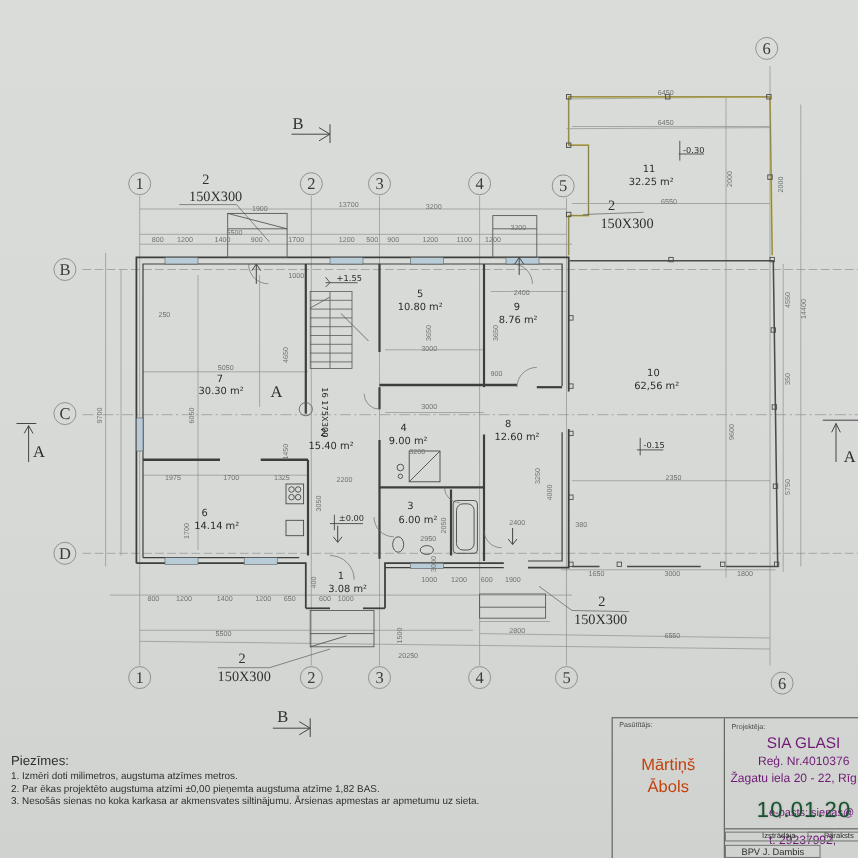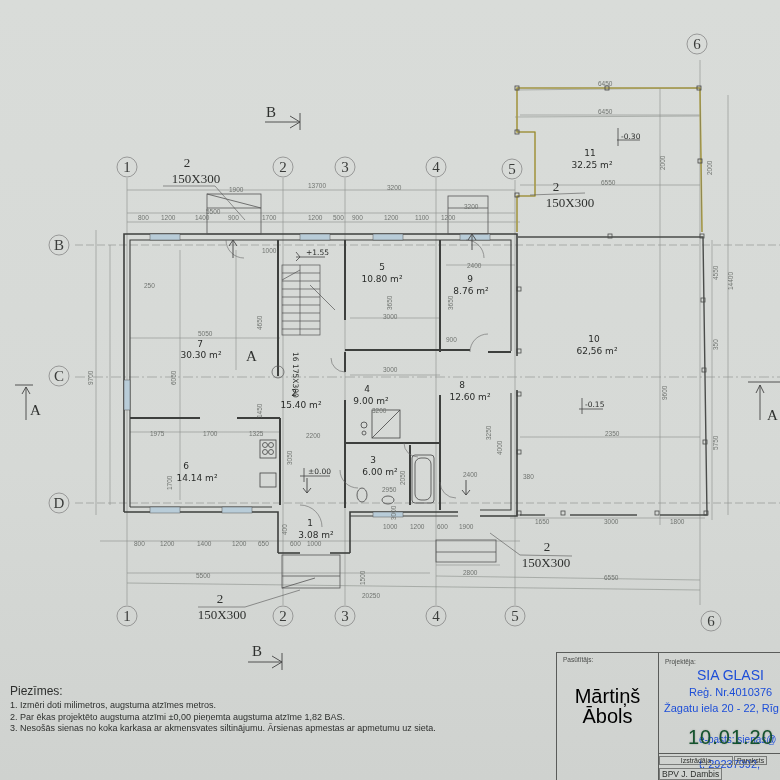--- a/index.html
+++ b/index.html
@@ -11,25 +11,25 @@
   .axis{font-family:"Liberation Serif",serif;font-size:15px;fill:#3a3c3a;text-anchor:middle;}
   .sec{font-family:"Liberation Serif",serif;font-size:15px;fill:#2e302e;}
   .win{font-family:"Liberation Serif",serif;font-size:13px;fill:#2e302e;text-anchor:middle;}
   .lvl{font-family:"DejaVu Sans",sans-serif;font-size:7.5px;fill:#2a2c2a;}
   .notes{position:absolute;left:10px;top:684px;width:540px;color:#2e302e;}
   .notes-title{font-size:12px;margin-bottom:2px;}
   .note{font-size:9px;line-height:11.5px;}
   .tb{position:absolute;left:556px;top:652px;width:240px;height:140px;border:1px solid #5a5c5a;}
   .tb-client{position:absolute;left:0;top:0;width:101px;height:128px;border-right:1px solid #5a5c5a;}
   .tb-label{font-size:6.5px;color:#4a4c4a;position:absolute;}
-  .tb-name{position:absolute;left:0;width:101px;text-align:center;font-size:20px;color:#000000;line-height:18px;}
+  .tb-name{position:absolute;left:0;width:101px;text-align:center;font-size:15px;color:#c2410c;line-height:18px;}
   .tb-proj{position:absolute;left:102px;top:0;width:140px;}
-  .tb-line{position:absolute;right:0;font-size:11px;color:#1d4ed8;white-space:nowrap;}
+  .tb-line{position:absolute;right:0;font-size:11px;color:#701a75;white-space:nowrap;}
   .tb-grid{position:absolute;left:102px;top:100px;width:140px;height:40px;border-top:1px solid #5a5c5a;}
-  .tb-cell{position:absolute;font-size:8.5px;color:#2e302e;border:1px solid #7a7c7a;padding:0 2px;white-space:nowrap;}
+  .tb-cell{position:absolute;font-size:8.5px;color:#2e302e;border:1px solid #7a7c7a;padding:0 14px;white-space:nowrap;}
   .stamp{position:absolute;left:688px;top:726px;font-size:20px;color:#14532d;letter-spacing:1px;text-shadow:0 0 2px rgba(0,0,0,0.25);}
 </style>
 </head>
 <body>
 
 <div class="sheet"></div>
 
 <svg width="780" height="780" viewBox="0 0 780 780">
 
   <g stroke="#8a8e8a" stroke-width="0.6" fill="none">

